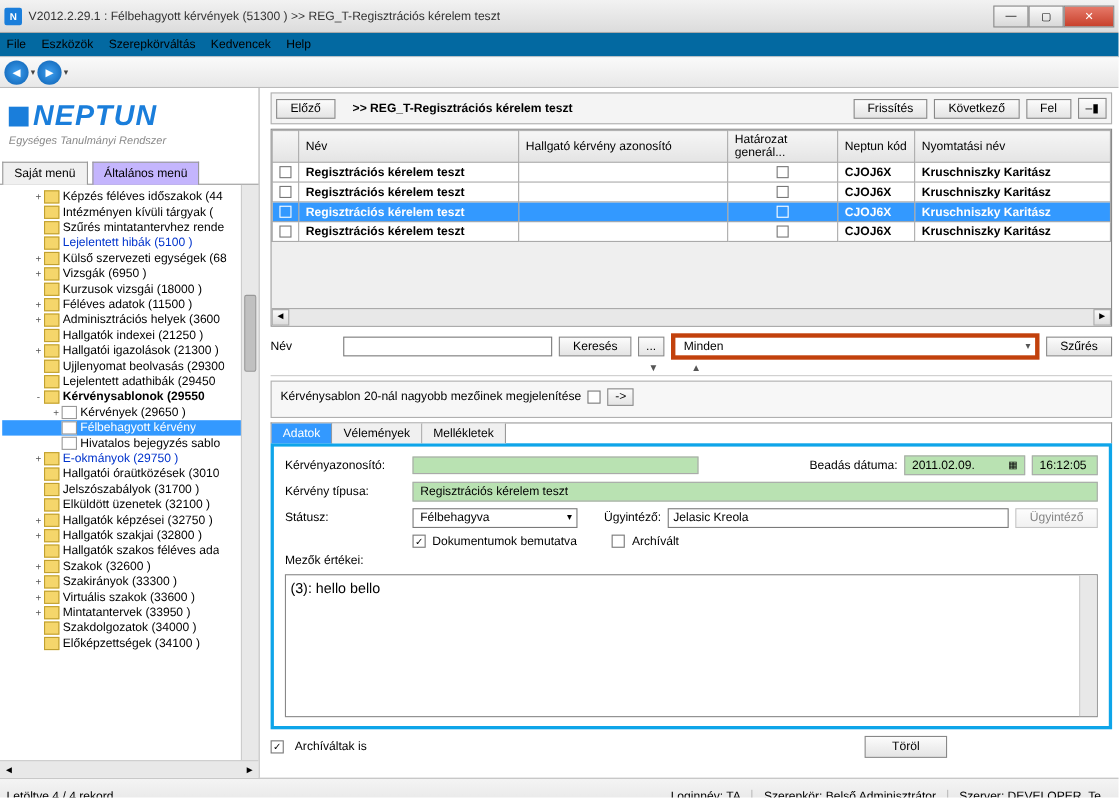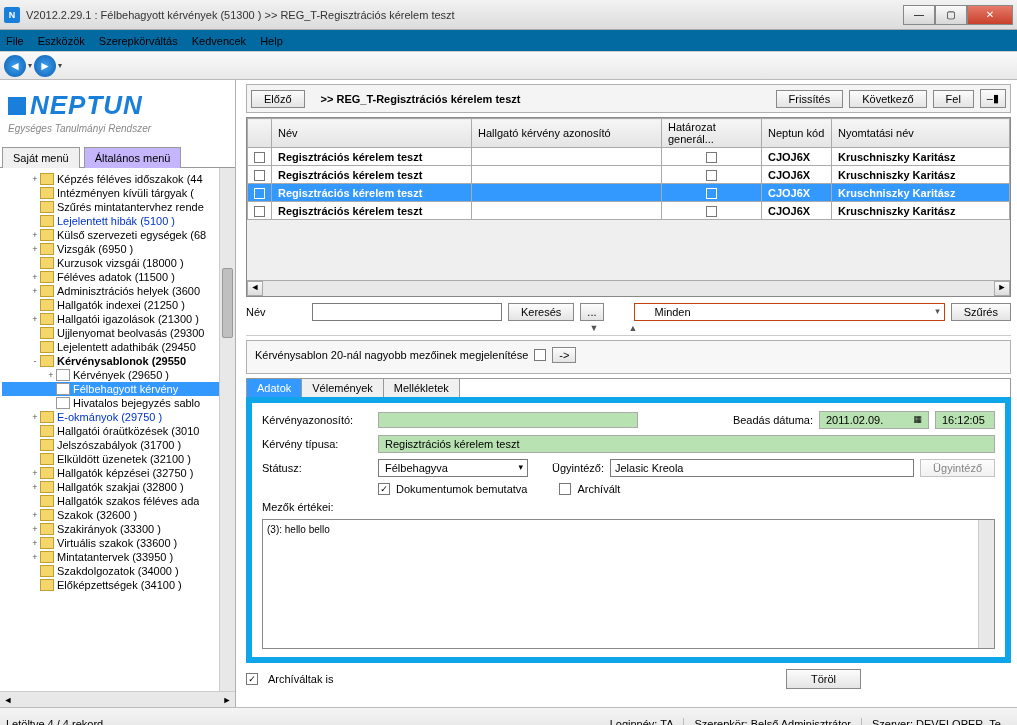--- a/index.html
+++ b/index.html
@@ -69,41 +69,41 @@
 .grid .chk { width: 11px; height: 11px; border: 1px solid #777; display: inline-block; background: #fff; vertical-align: middle; }
 .grid tr.sel .chk { border-color: #fff; background: transparent; }
 .grid-filler { height: 60px; background: #efefef; border-top: none; }
 .grid-hscroll { height: 16px; background: #e8e8e8; border-top: 1px solid #aaa; display: flex; }
 .grid-hscroll .arrow { width: 16px; border: 1px solid #aaa; text-align: center; font-size: 9px; background: linear-gradient(#fafafa,#ddd); }
 .grid-hscroll .track { flex: 1; }
 
 .search-row { display: flex; align-items: center; margin-top: 6px; gap: 6px; }
 .search-row label { width: 60px; }
 .txt { border: 1px solid #7a7a7a; padding: 2px 4px; font-size: 11px; background: #fff; }
-.combo { border: 1px solid #c2410c; padding: 2px 20px; font-size: 11px; background: #fff; position: relative; margin-left: 24px; }
+.combo { border: 4px solid #c2410c; padding: 2px 8px; font-size: 11px; background: #fff; position: relative; }
 .combo::after { content: "▾"; position: absolute; right: 4px; top: 2px; font-size: 9px; color: #555; }
 
 .divider-arrows { text-align: center; padding: 2px; color: #555; letter-spacing: 30px; font-size: 9px; border-bottom:1px solid #ccc; }
 
 .panel { border: 1px solid #b0b0b0; padding: 6px 8px; margin-top: 4px; background: #f7f7f7; }
 .panel-row { display: flex; align-items: center; gap: 6px; margin-bottom: 4px; }
 
 .sub-tabs { display: flex; border: 1px solid #999; border-bottom: none; }
 .sub-tab { padding: 3px 10px; border-right: 1px solid #999; font-size: 11px; background: #f0f0f0; }
 .sub-tab.active { background: #3399ff; color: #fff; }
 
-.form-area { border: 6px solid #0ea5e9; padding: 8px 10px; }
+.form-area { border: 3px solid #0ea5e9; padding: 8px 10px; }
 .form-row { display: flex; align-items: center; margin-bottom: 6px; gap: 6px; }
 .form-row label { width: 110px; }
 .ro-field { border: 1px solid #aaa; background: #b9e2b2; padding: 2px 6px; font-size: 11px; }
 .sel-field { border: 1px solid #7a7a7a; background: #fff; padding: 2px 6px; font-size: 11px; position: relative; }
 .sel-field::after { content: "▾"; position: absolute; right: 4px; top: 2px; font-size: 9px; }
 .chkbox { width: 12px; height: 12px; border: 1px solid #777; display: inline-flex; align-items: center; justify-content: center; font-size: 9px; background: #fff; }
 
-.memo { width: 100%; height: 130px; border: 1px solid #888; background: #fff; padding: 4px; font-size: 10px; position: relative; }
+.memo { width: 100%; height: 130px; border: 1px solid #888; background: #fff; padding: 4px; font-size: 13px; position: relative; }
 .memo-scroll { position: absolute; right: 0; top: 0; bottom: 0; width: 16px; background: #e8e8e8; border-left: 1px solid #ccc; }
 
 .bottom-row { display: flex; align-items: center; gap: 10px; padding: 6px 0; }
 .bottom-row .spacer { flex: 1; }
 
 .statusbar { height: 18px; background: linear-gradient(#f4f4f4,#e2e2e2); border-top: 1px solid #bbb; display: flex; align-items: center; padding: 16px 6px; }
 .statusbar .cell { border-right: 1px solid #bbb; padding: 0 10px; }
 </style>
 </head>
 <body>

